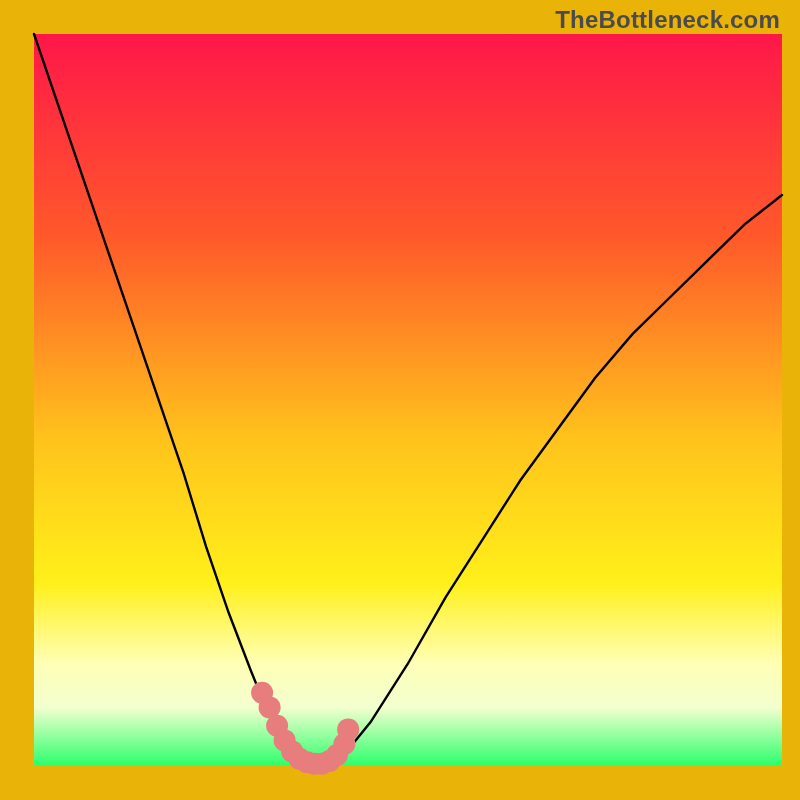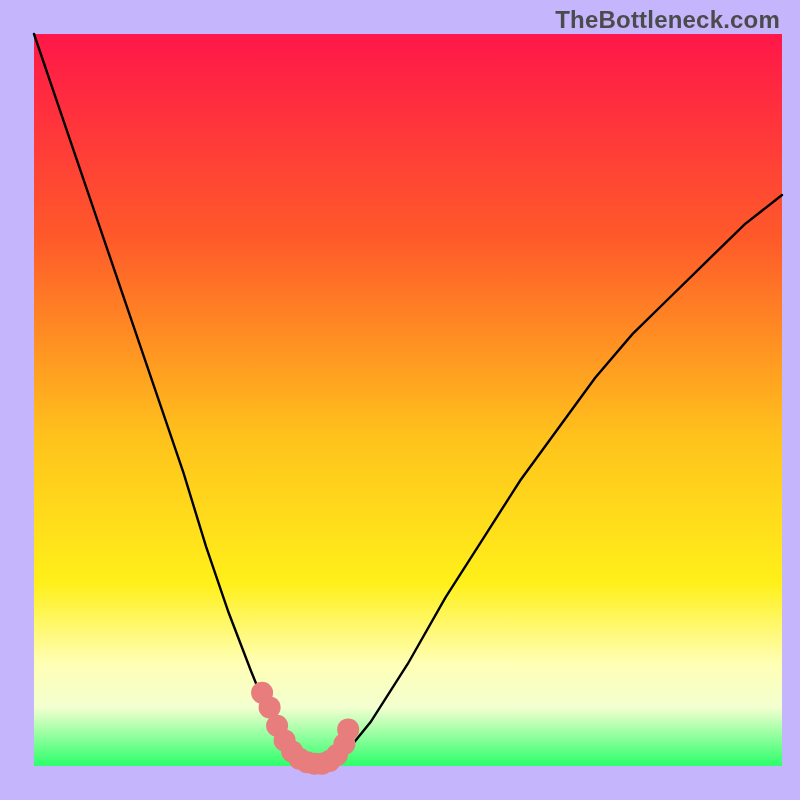--- a/index.html
+++ b/index.html
@@ -9,21 +9,21 @@
     height: 800px;
     overflow: hidden;
     background: #000;
     font-family: Arial, Helvetica, sans-serif;
   }
   .frame {
     position: absolute;
     top: 0; left: 0;
     width: 800px;
     height: 800px;
-    background: #c4b5fd;
+    background: #eab308;
     text-decoration: underline;
   }
   .watermark {
     position: absolute;
     top: 6px;
     right: 20px;
     color: #4b4b4b;
     font-size: 24px;
     font-weight: 600;
     letter-spacing: 0.2px;

